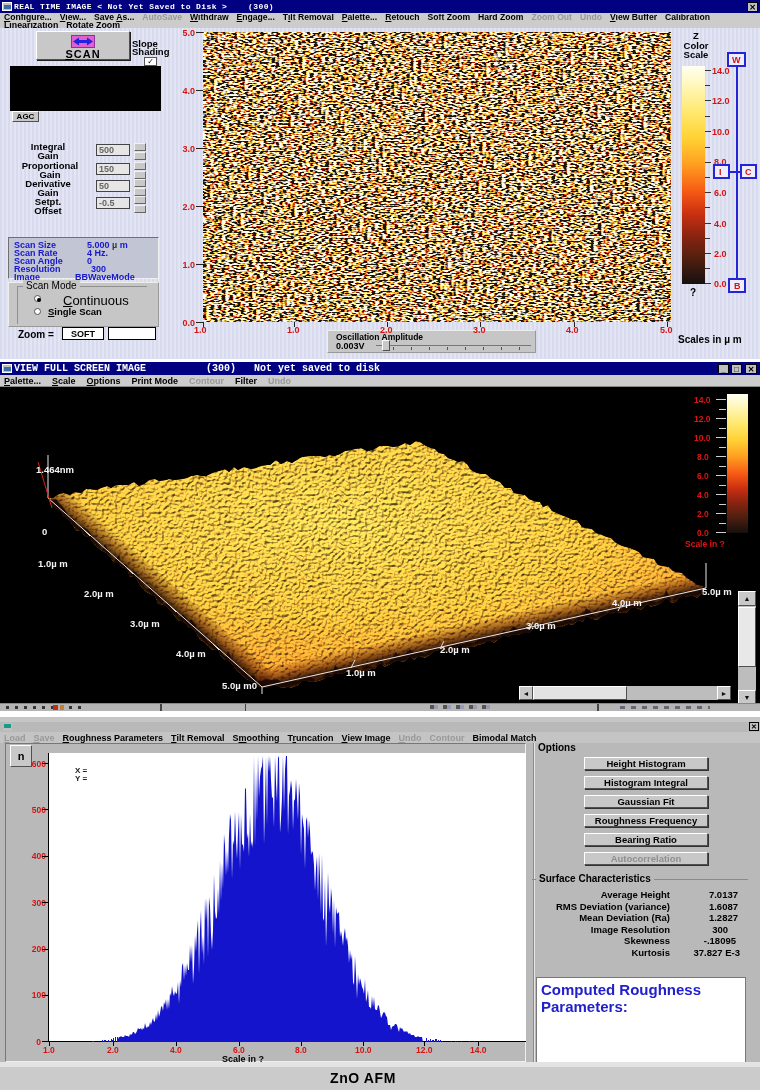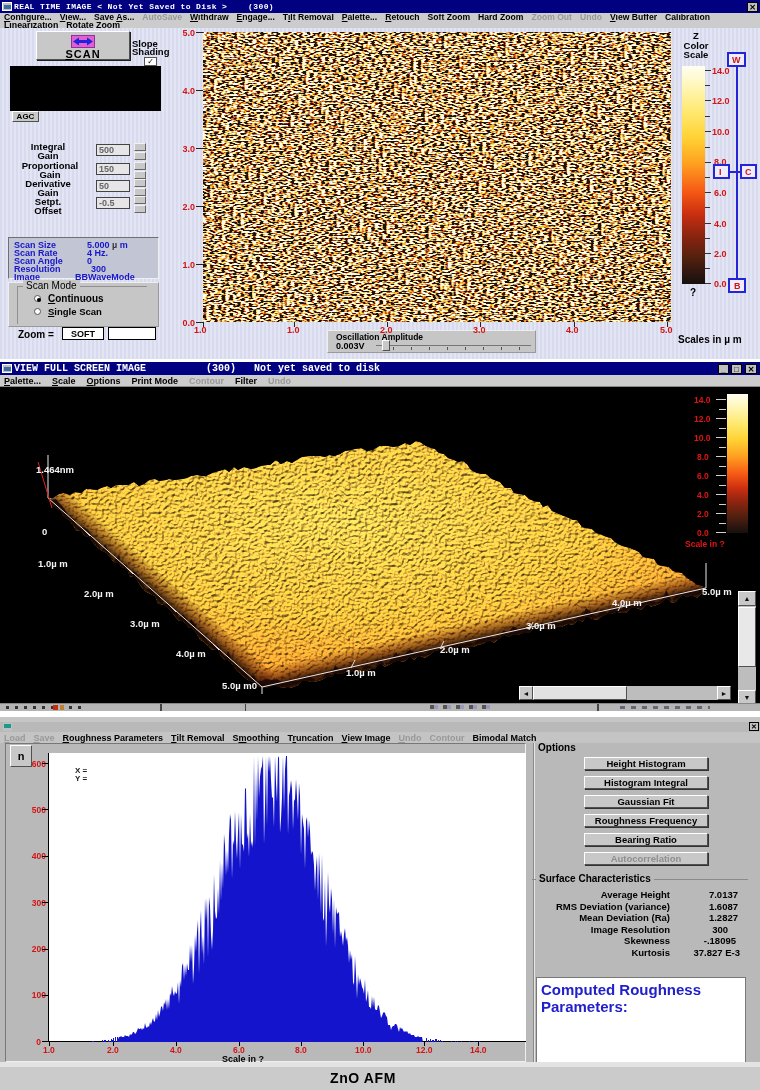--- a/index.html
+++ b/index.html
@@ -65,21 +65,21 @@
    <div>Resolution<span class="abs" style="left:82px">300</span></div>
    <div>Image<span class="abs" style="left:66px">BBWaveMode</span></div>
  </div>
 
  <div class="abs" style="left:8px;top:282px;width:151px;height:45px;background:#c6c6c6;border:1px solid #999;border-top-color:#eee;border-left-color:#eee">
   <div class="abs" style="left:8px;top:3px;width:130px;height:38px;border:1px solid #909090;border-bottom:0;border-right:0"></div>
   <div class="abs" style="left:14px;top:-3px;background:#c6c6c6;padding:0 3px;font-weight:normal;font-size:10px">Scan Mode</div>
   <div class="abs" style="left:25px;top:12px;width:7px;height:7px;border-radius:50%;background:#fff;border:1px solid #555">
           <div class="abs" style="left:1.5px;top:1.5px;width:4px;height:4px;border-radius:50%;background:#000"></div>
         </div>
-  <div class="abs" style="left:39px;top:10px;font-weight:bold;font-size:10px"><u>C</u>ontinuous</div>
+  <div class="abs" style="left:54px;top:10px;font-weight:normal;font-size:13px"><u>C</u>ontinuous</div>
   <div class="abs" style="left:25px;top:25px;width:7px;height:7px;border-radius:50%;background:#fff;border:1px solid #555"></div>
   <div class="abs" style="left:39px;top:23px;font-weight:bold;font-size:9.5px"><u>S</u>ingle Scan</div>
  </div>
  <div class="abs" style="left:18px;top:329px;font-weight:bold;font-size:10px">Zoom =</div>
  <div class="abs" style="left:62px;top:327px;width:42px;height:13px;background:#fff;border:1px solid #000;font-weight:bold;font-size:9px;text-align:center;line-height:12px">SOFT</div>
  <div class="abs" style="left:108px;top:327px;width:48px;height:13px;background:#fff;border:1px solid #000"></div>
 
  <svg class="abs" style="left:203px;top:32px" width="468" height="290">
   <defs>
    <filter id="scannoise" color-interpolation-filters="sRGB" x="0" y="0" width="100%" height="100%">

